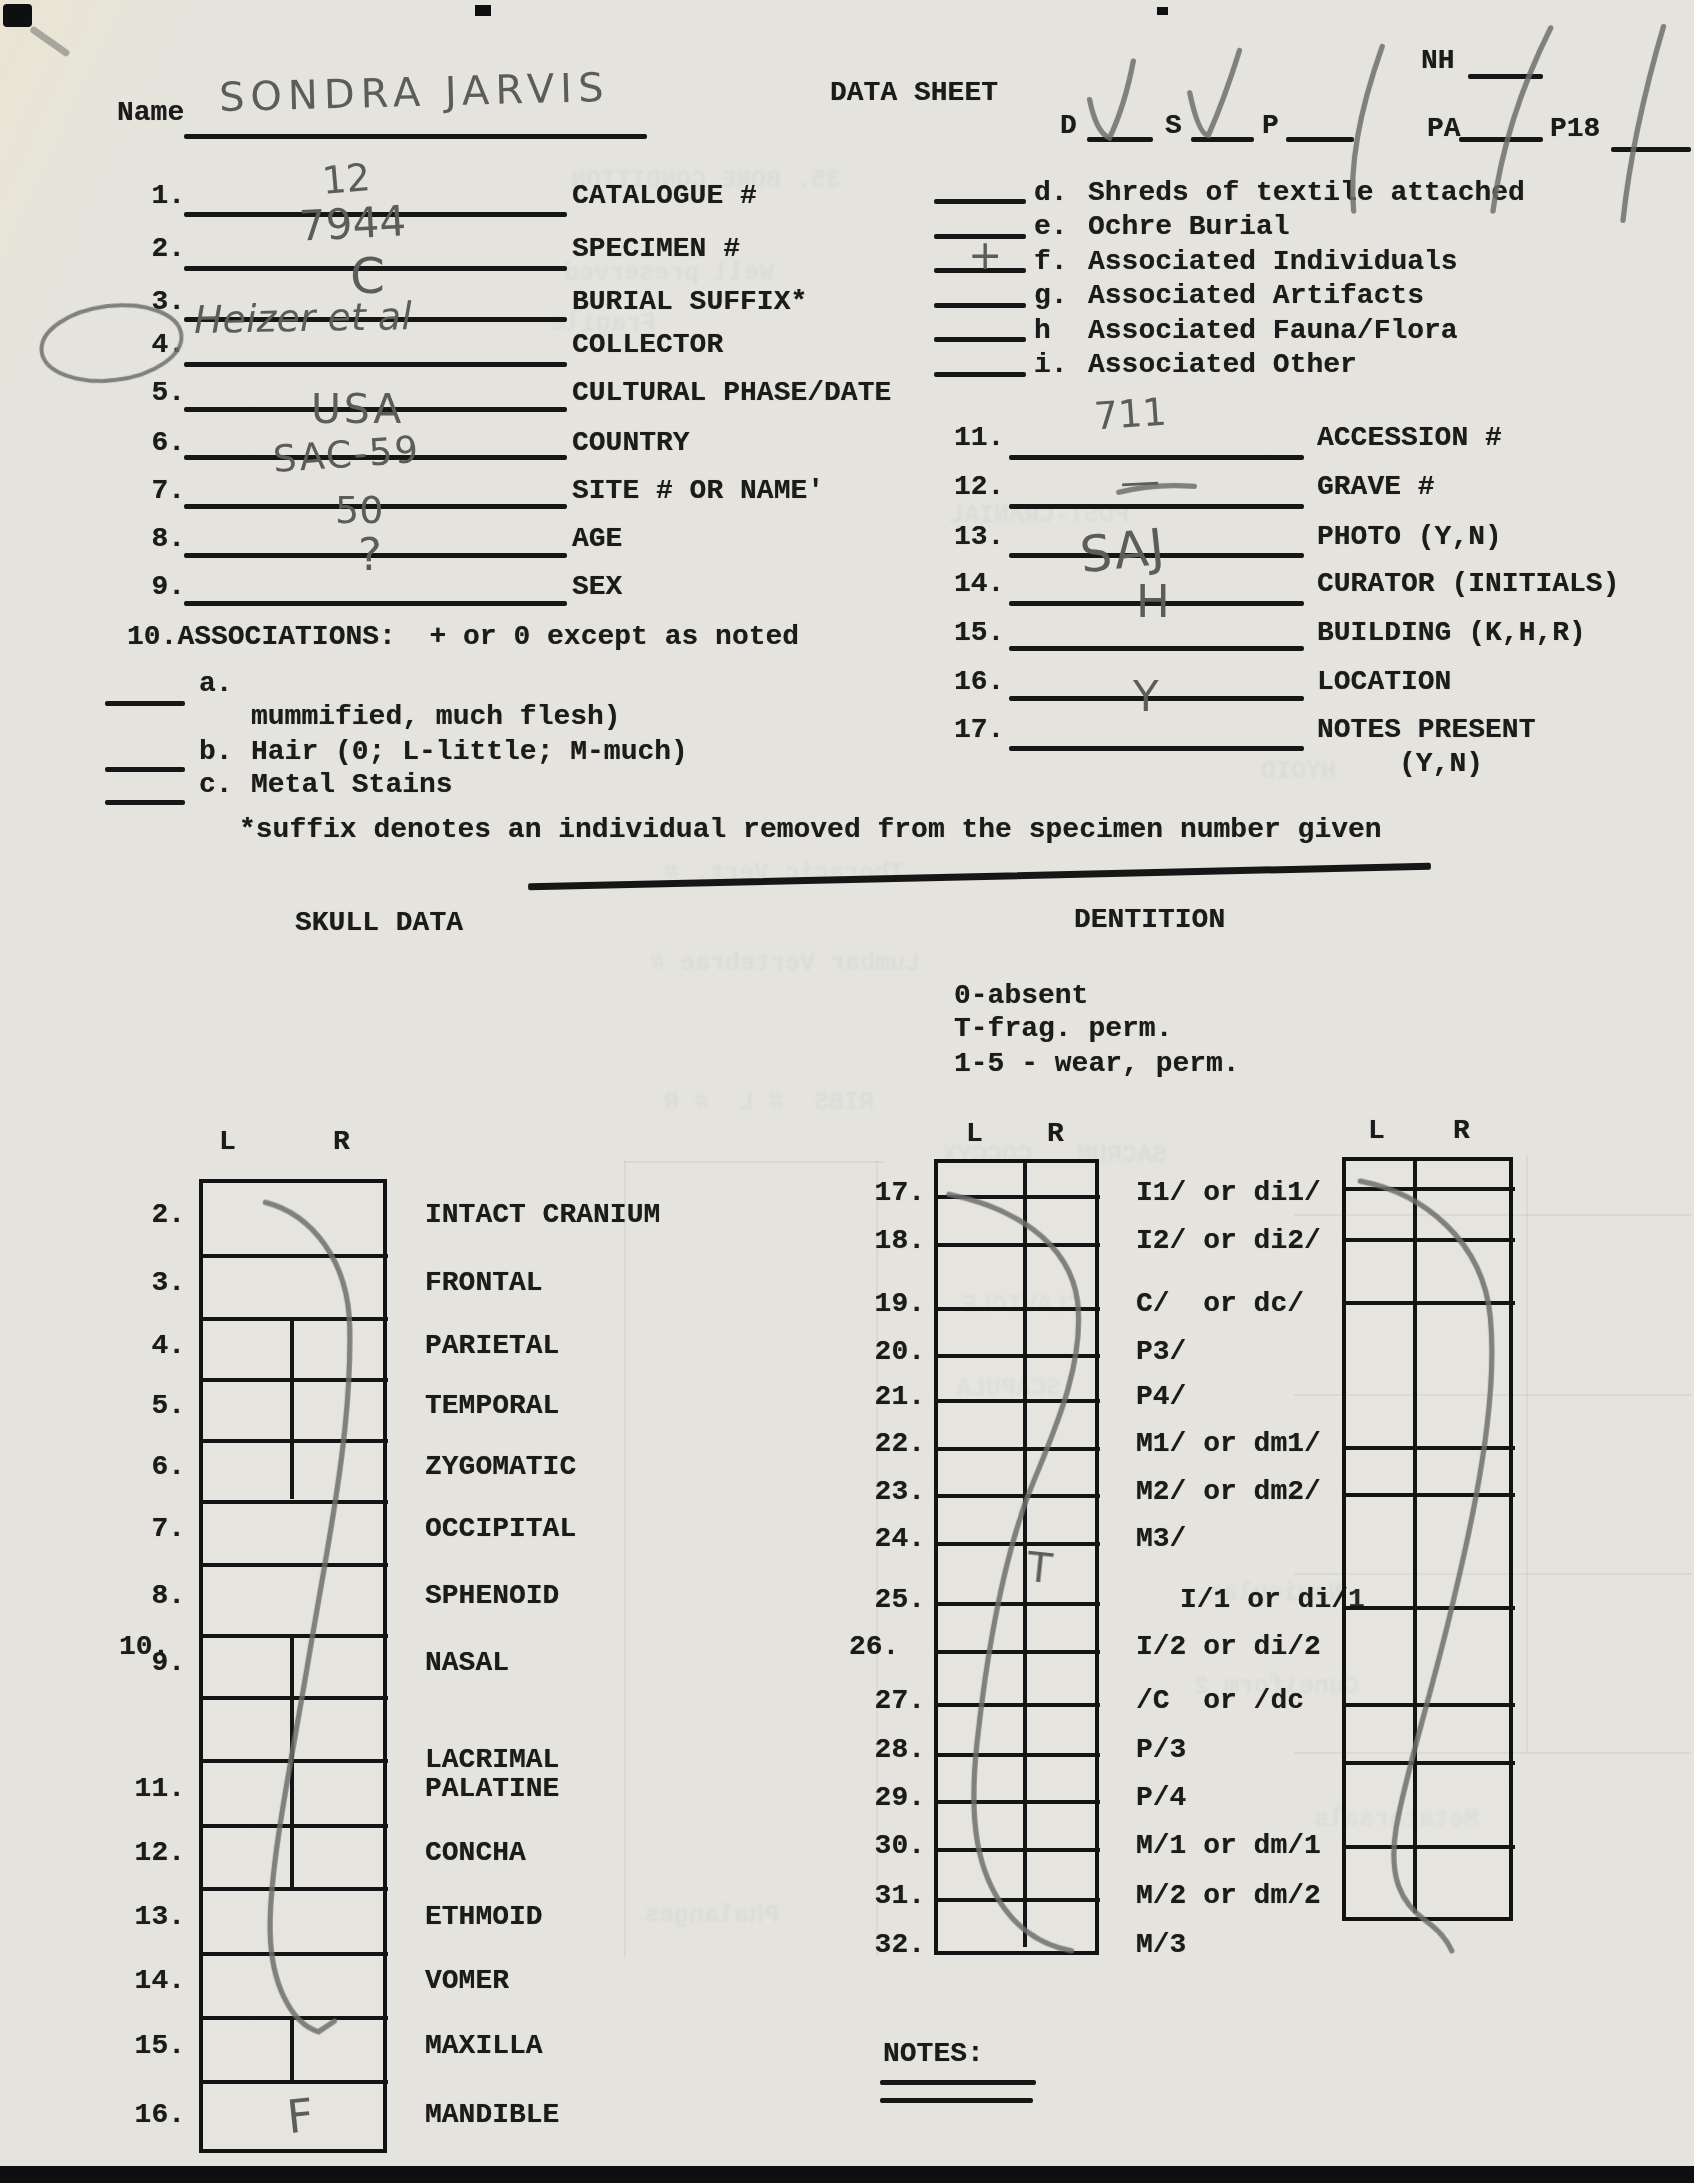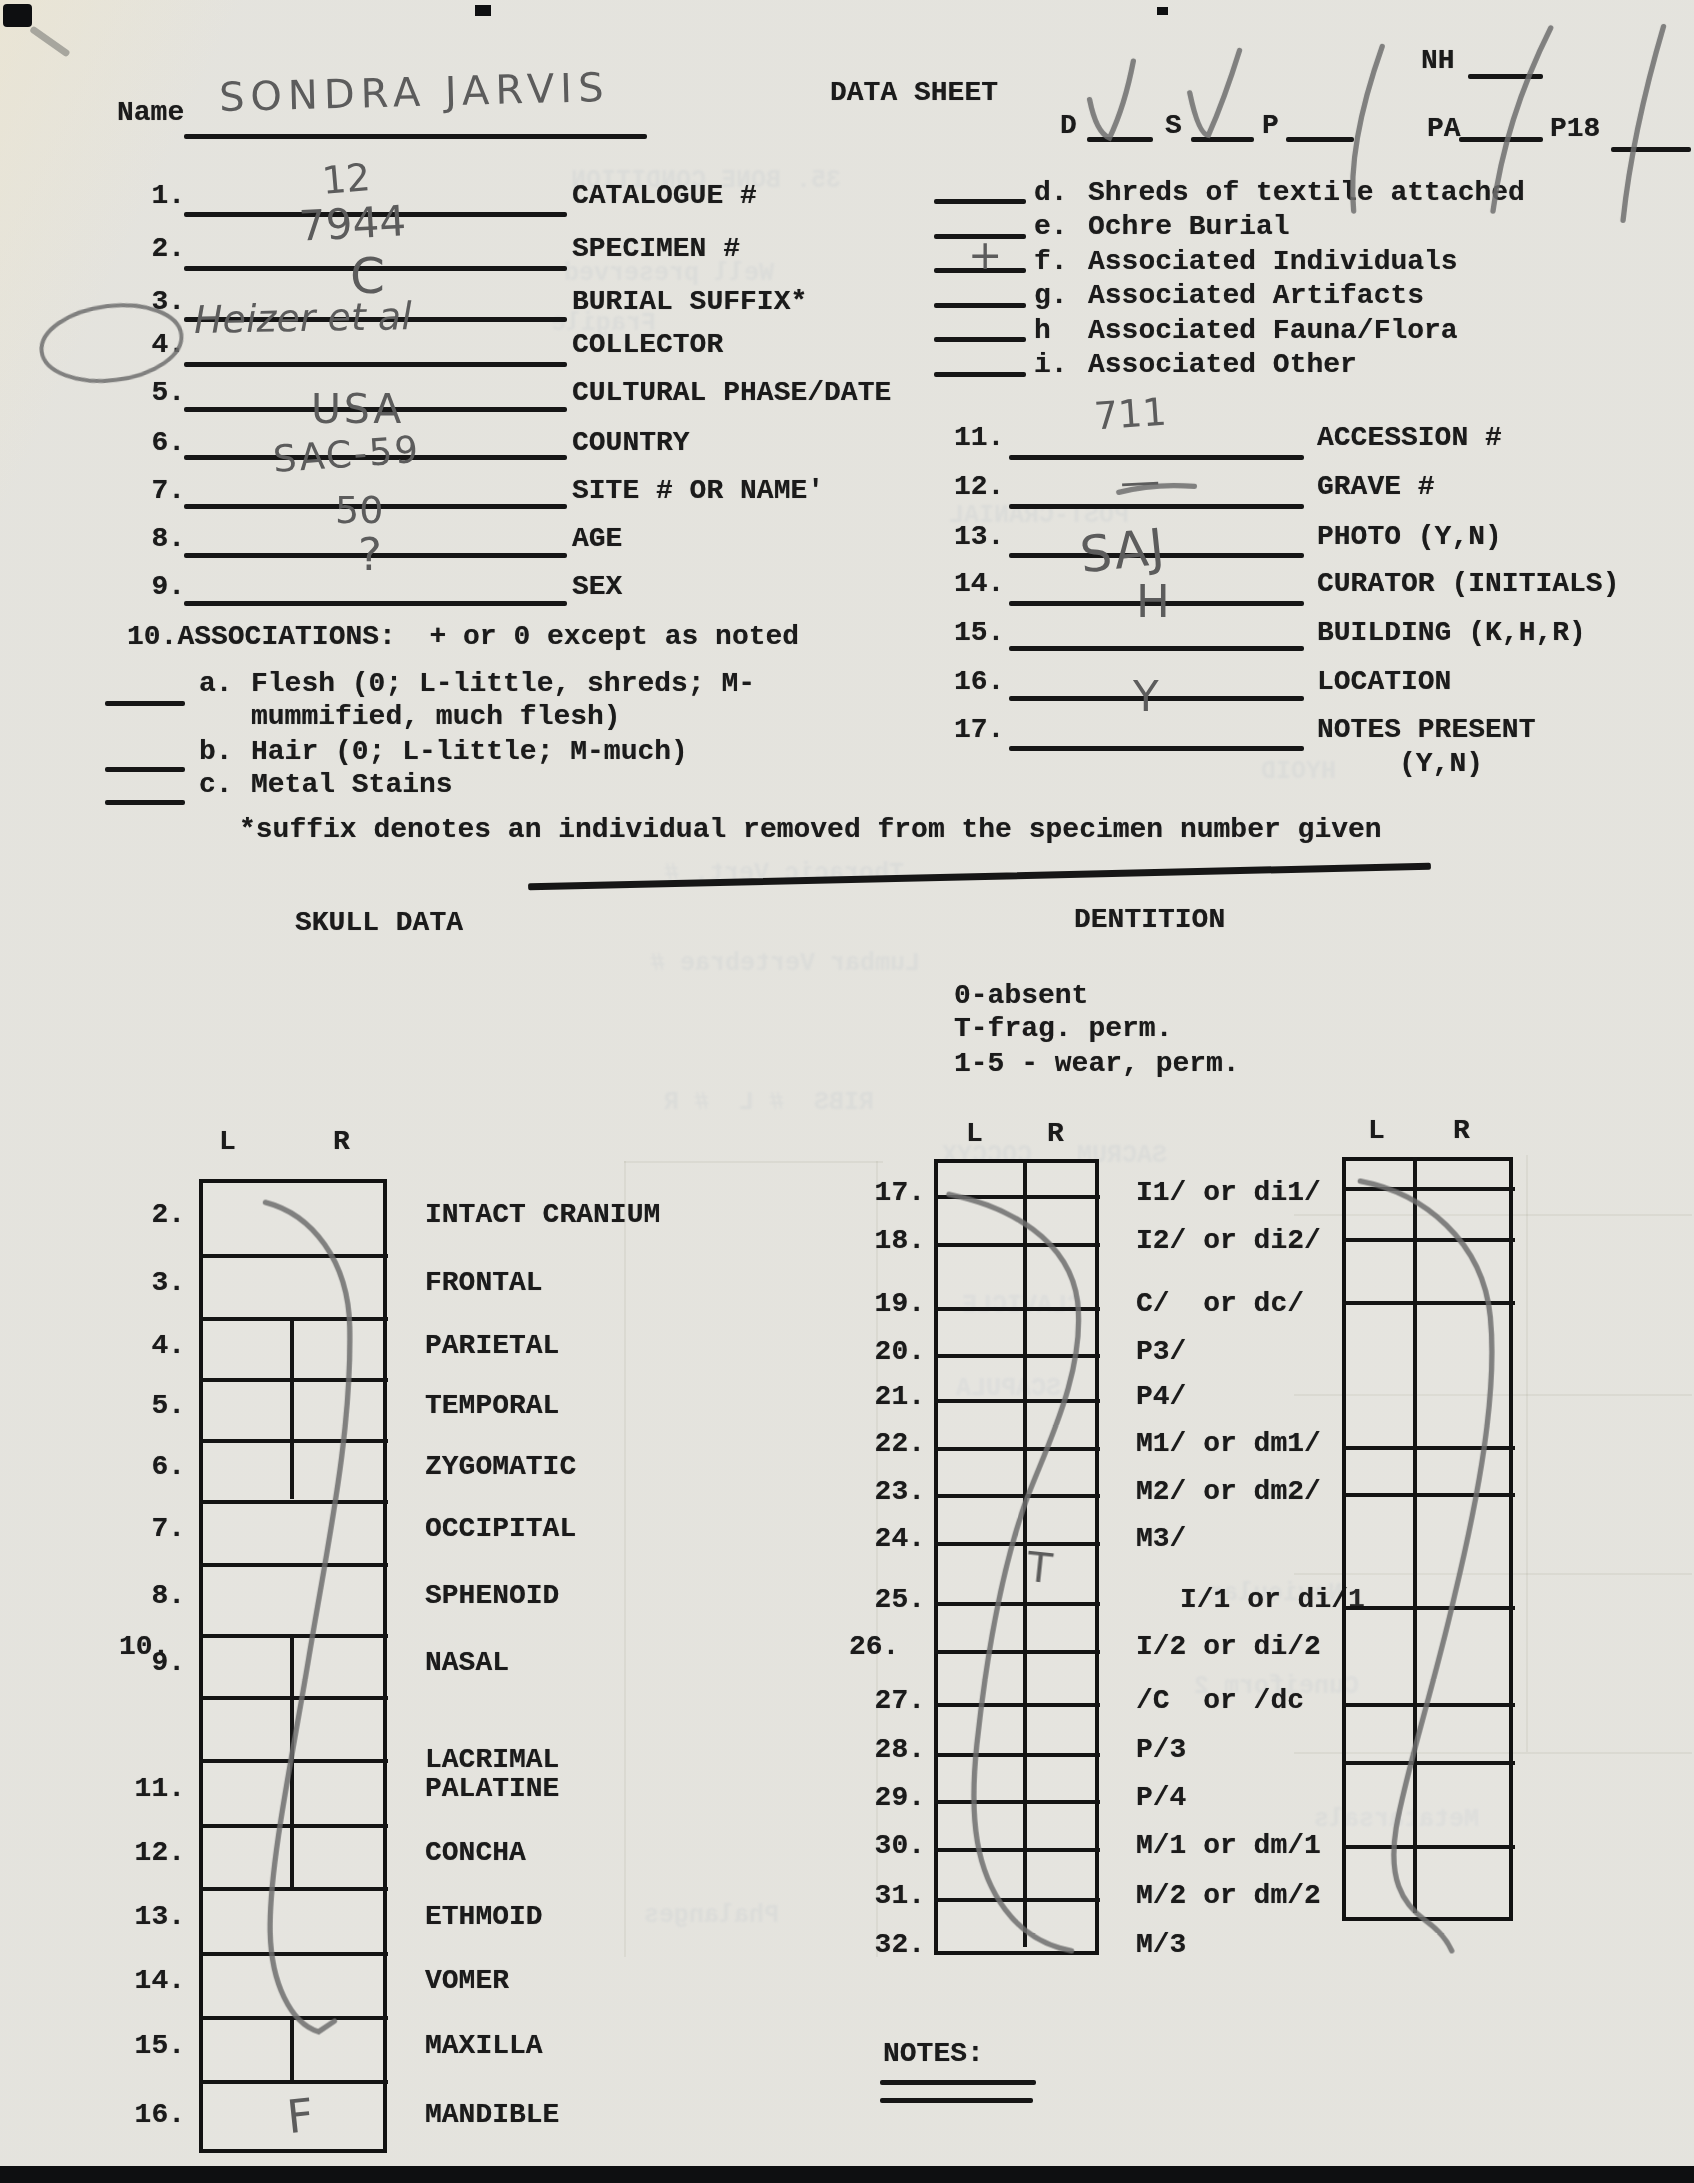--- a/index.html
+++ b/index.html
@@ -121,21 +121,20 @@
   <div class="hw" style="left:335px;top:488px;font-size:38px;">50</div>
 
   <div class="t" style="left:129px;top:572px;width:56px;text-align:right;">9.</div>
   <div class="ln" style="left:184px;top:601px;width:383px;"></div>
   <div class="t" style="left:572px;top:572px;">SEX</div>
   <div class="hw" style="left:358px;top:528px;font-size:45px;">?</div>
 
   <div class="t" style="left:127px;top:622px;text-align:center;">10.ASSOCIATIONS:  + or 0 except as noted</div>
   <div class="ln" style="left:105px;top:701px;width:80px;"></div>
   <div class="t" style="left:199px;top:669px;">a.</div>
-  <div class="t" style="left:251px;top:669px;">Flesh (0; L-little, shreds; M-</div>
   <div class="t" style="left:251px;top:702px;">mummified, much flesh)</div>
   <div class="ln" style="left:105px;top:767px;width:80px;"></div>
   <div class="t" style="left:199px;top:737px;">b.</div>
   <div class="t" style="left:251px;top:737px;">Hair (0; L-little; M-much)</div>
   <div class="ln" style="left:105px;top:800px;width:80px;"></div>
   <div class="t" style="left:199px;top:770px;">c.</div>
   <div class="t" style="left:251px;top:770px;">Metal Stains</div>
 
   <div class="ln" style="left:934px;top:199px;width:92px;"></div>
   <div class="t" style="left:1034px;top:178px;">d.</div>

